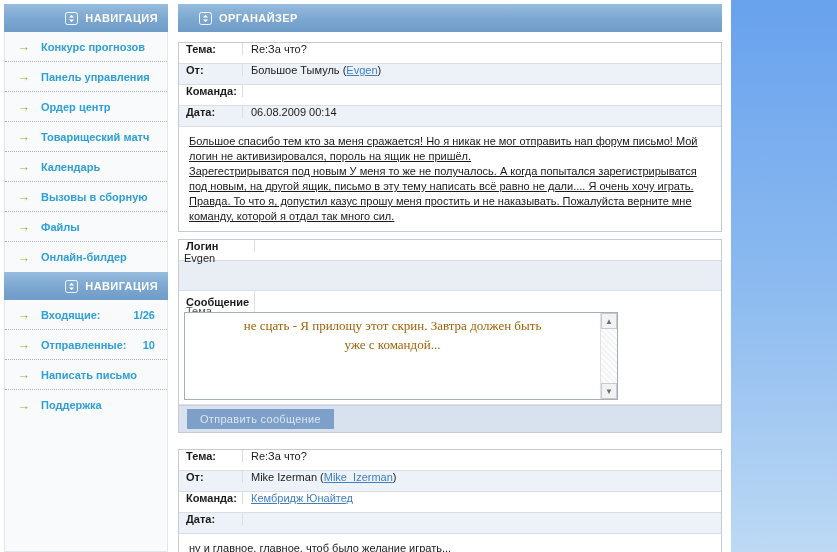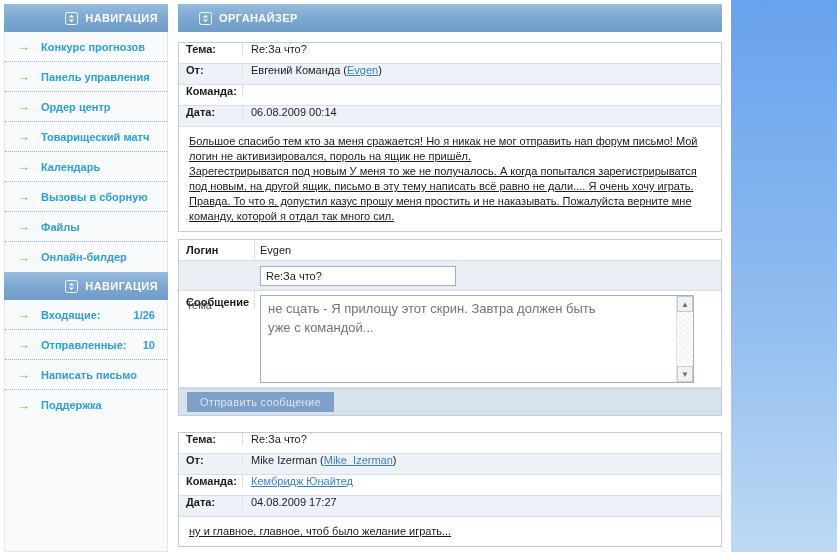--- a/index.html
+++ b/index.html
@@ -59,42 +59,42 @@
     width: 64px; padding-left: 7px; font-weight: bold;
     border-right: 1px solid #d9dfe5; display: flex; align-items: center;
   }
   .row .val { flex: 1; padding-left: 8px; display: flex; align-items: center; white-space: nowrap; }
   .lnk { color: #3e7fc1; text-decoration: underline; cursor: pointer; }
   .msg-body { padding: 7px 10px; line-height: 15px; white-space: pre-line; min-height: 101px; text-decoration: underline; }
   .msg-body.short { min-height: 28px; }
 
   
   .block2 { margin-top: 7px; }
-  .frow { display: flex; align-items: stretch; border-bottom: 1px solid #d9dfe5; background: #fff; }
+  .frow { display: flex; align-items: stretch; border-bottom: 1px solid #d9dfe5; background: #fff; flex-direction: column; }
   .frow .flbl {
     width: 76px; padding-left: 7px; border-right: 1px solid #d9dfe5;
     display: flex; align-items: center;
   }
   .flbl.bold { font-weight: bold; }
   .flbl.plain { color: #555; margin-top: 44px; }
   .fval { flex: 1; padding-left: 5px; display: flex; align-items: center; }
   .frow.r-login { height: 21px; }
   .frow.r-subject { height: 30px; background: #e9eef5; }
-  .frow.r-message { min-height: 96px; align-items: flex-start; }
+  .frow.r-message { min-height: 96px; align-items: flex-start; text-align: center; }
   .frow.r-message .flbl { align-items: flex-start; padding-top: 5px; }
   .frow.r-message .fval { padding: 4px 0 4px 5px; }
   .subject-input {
     width: 196px; height: 20px; border: 1px solid #a5afb8; background: #fff;
     font-family: "Liberation Sans", sans-serif; font-size: 11px; padding: 2px 5px; color: #1b1b1b;
   }
   .textarea-box { display: flex; width: 434px; height: 88px; border: 1px solid #a5afb8; background: #fff; }
   .ta-text {
     flex: 1; padding: 3px 7px; overflow: hidden;
-    font-family: Liberation Sans, sans-serif;
-    font-size: 13px; line-height: 19px; white-space: pre-line; color: #737373;
+    font-family: Liberation Serif, serif;
+    font-size: 13px; line-height: 19px; white-space: pre-line; color: #a16207;
   }
   .ta-scroll {
     width: 17px; display: flex; flex-direction: column; justify-content: space-between;
     background: repeating-linear-gradient(45deg, #f4f4f4 0 2px, #fdfdfd 2px 4px);
     border-left: 1px solid #dfe3e7;
   }
   .ta-btn {
     height: 16px; background: #f2f2f2; border: 1px solid #c6cbd1;
     font-size: 8px; color: #6b7078; display: flex; align-items: center; justify-content: center;
     cursor: pointer;
@@ -207,21 +207,21 @@
     </div>
 
     <div class="block block1">
       <div class="row">
         <div class="lbl">Тема:</div>
         <div class="val">Re:За что?</div>
       </div>
       <div class="row alt">
         <div class="lbl">От:</div>
         <div class="val">
-            <span>Евгений Команда (</span>
+            <span>Большое Тымуль (</span>
             <a class="lnk">Evgen</a>
             <span>)</span>
           </div>
       </div>
       <div class="row">
         <div class="lbl">Команда:</div>
         <div class="val"></div>
       </div>
       <div class="row alt">
         <div class="lbl">Дата:</div>
@@ -274,19 +274,18 @@
           </div>
       </div>
       <div class="row">
         <div class="lbl">Команда:</div>
         <div class="val">
             <a class="lnk">Кембридж Юнайтед</a>
           </div>
       </div>
       <div class="row alt">
         <div class="lbl">Дата:</div>
-        <div class="val">04.08.2009 17:27</div>
       </div>
       <div class="msg-body short">ну и главное, главное, чтоб было желание играть...</div>
     </div>
 
   </div>
 </div>
 
 </body></html>

